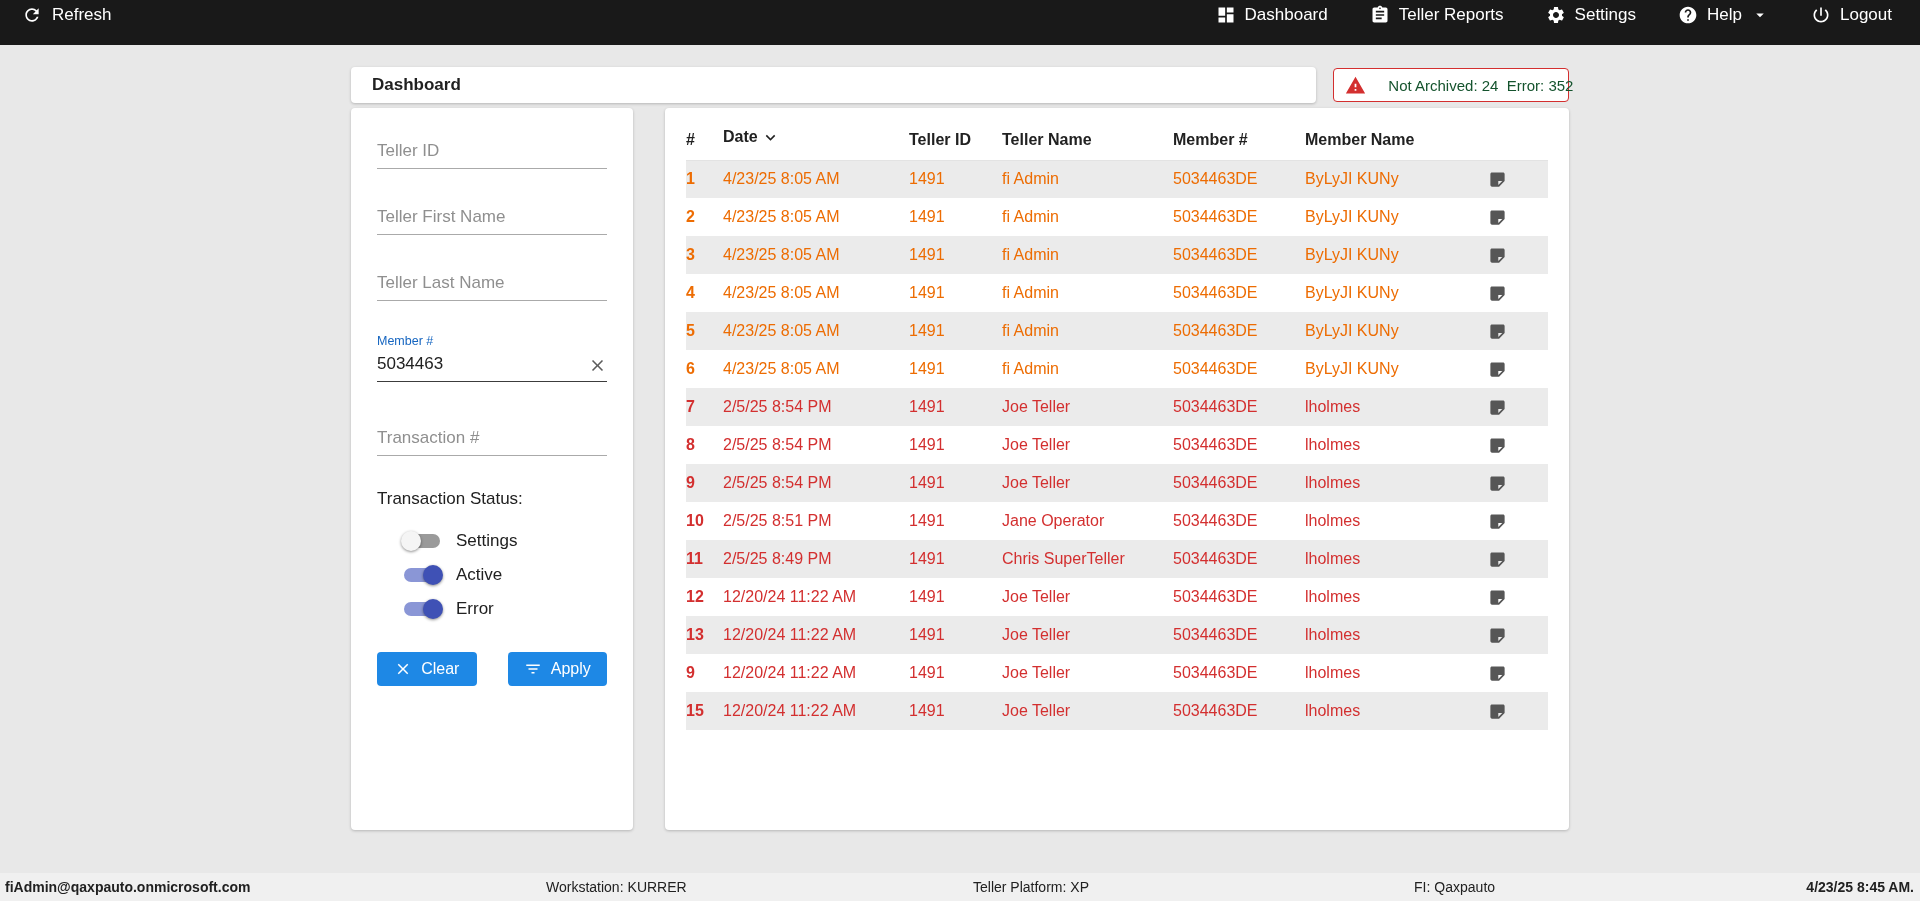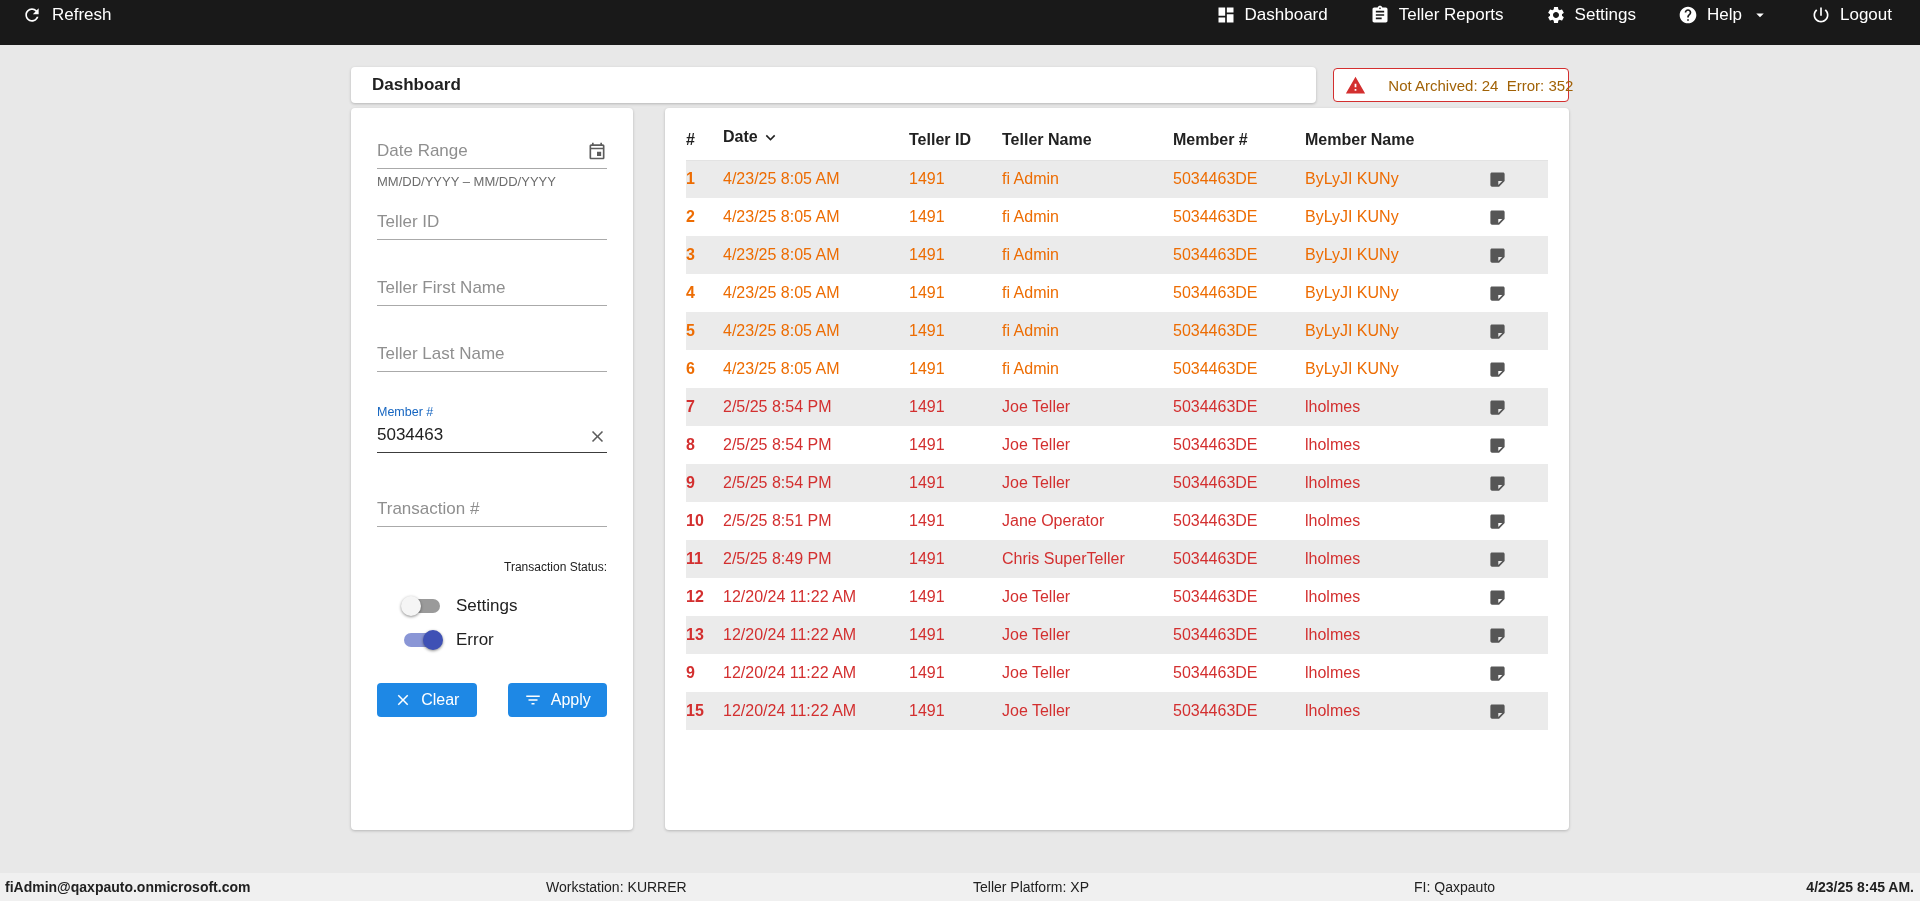--- a/index.html
+++ b/index.html
@@ -25,21 +25,21 @@
   .content { position:absolute; left:351px; top:67px; width:1218px; }
   .card { background:#fff; border-radius:4px; box-shadow:0 1px 3px rgba(0,0,0,.22); }
 
   .header-row { display:flex; gap:17px; margin-bottom:5px; }
   .page-header {
     flex:1; height:36px; display:flex; align-items:center;
     padding:0 21px; font-size:17px; font-weight:bold;
   }
   .alert-box {
     width:236px; height:34px; align-self:center; background:#fff;
-    border:1px solid #d32f2f; border-radius:4px; color:#a16207;
+    border:1px solid #d32f2f; border-radius:4px; color:#14532d;
     display:flex; align-items:center; gap:10px; padding:0 11px; font-size:15px; white-space:pre;
   }
   .alert-box svg { fill:#d32f2f; flex:none; }
 
   .body-row { display:flex; gap:32px; align-items:flex-start; }
 
   
   .filter-card { width:282px; height:722px; padding:28px 26px 0; flex:none; }
   .field { position:relative; margin-bottom:33px; }
   .field input {
@@ -47,21 +47,21 @@
     font-family:inherit; font-size:17px; color:#212121; padding:5px 24px 7px 0; outline:none;
   }
   .field input::placeholder { color:#8f8f8f; opacity:1; }
   .field-date { margin-bottom:18px; }
   .helper { font-size:13px; color:#6d6d6d; margin-top:5px; }
   .trail-icon { position:absolute; right:0; top:5px; cursor:pointer; }
   .trail-icon svg { fill:#5c5c5c; }
   .member-field { margin-bottom:41px; }
   .member-label { display:block; font-size:12.5px; color:#1565c0; margin-bottom:1px; }
   .member-field input { border-bottom:1px solid #3c3c3c; }
-  .status-label { font-size:12px; margin:10px 0 15px;text-align:right; }
+  .status-label { font-size:17px; margin:10px 0 15px; }
   .toggle-row { display:flex; align-items:center; gap:13px; height:34px; margin-left:24px; cursor:pointer; }
   .switch { position:relative; width:42px; height:22px; flex:none; }
   .switch .track { position:absolute; left:3px; right:3px; top:4px; height:14px; border-radius:7px; background:#9a9a9a; }
   .switch .thumb { position:absolute; top:1px; left:0; width:20px; height:20px; border-radius:50%; background:#f5f5f5; box-shadow:0 1px 3px rgba(0,0,0,.45); }
   .toggle-row.on .track { background:#8a96d6; }
   .toggle-row.on .thumb { left:22px; background:#3f51b5; }
   .toggle-label { font-size:17px; }
   .buttons-row { display:flex; gap:31px; margin-top:26px; }
   .btn {
     width:103px; height:34px; border:none; border-radius:4px; background:#1e88e5; color:#fff;
@@ -178,29 +178,20 @@
           </svg>
       </span>
       <span>Not Archived: 24  Error: 352</span>
     </div>
   </div>
 
   <div class="body-row">
 
     <aside class="filter-card card">
 
-      <div class="field field-date">
-        <input type="text" placeholder="Date Range" style="">
-        <span class="trail-icon">
-          <svg width="20" height="20" viewBox="0 0 24 24">
-              <path d="M19 4h-1V2h-2v2H8V2H6v2H5c-1.11 0-1.99.9-1.99 2L3 20c0 1.1.89 2 2 2h14c1.1 0 2-.9 2-2V6c0-1.1-.9-2-2-2zm0 16H5V10h14v10zm0-12H5V6h14v2zm-7 5h5v5h-5v-5z"></path>
-            </svg>
-        </span>
-        <div class="helper">MM/DD/YYYY – MM/DD/YYYY</div>
-      </div>
 
       <div class="field">
         <input type="text" placeholder="Teller ID" style="">
       </div>
 
       <div class="field">
         <input type="text" placeholder="Teller First Name" style="">
       </div>
 
       <div class="field">
@@ -223,20 +214,27 @@
 
       <div class="status-label">Transaction Status:</div>
 
       <div>
           <div class="toggle-row off">
     <span class="switch">
               <span class="track"></span>
               <span class="thumb"></span>
             </span>
     <span class="toggle-label">Settings</span>
+  </div>
+          <div class="toggle-row on">
+    <span class="switch">
+              <span class="track"></span>
+              <span class="thumb"></span>
+            </span>
+    <span class="toggle-label">Active</span>
   </div>
           <div class="toggle-row on">
     <span class="switch">
               <span class="track"></span>
               <span class="thumb"></span>
             </span>
     <span class="toggle-label">Error</span>
   </div>
         </div>
 

